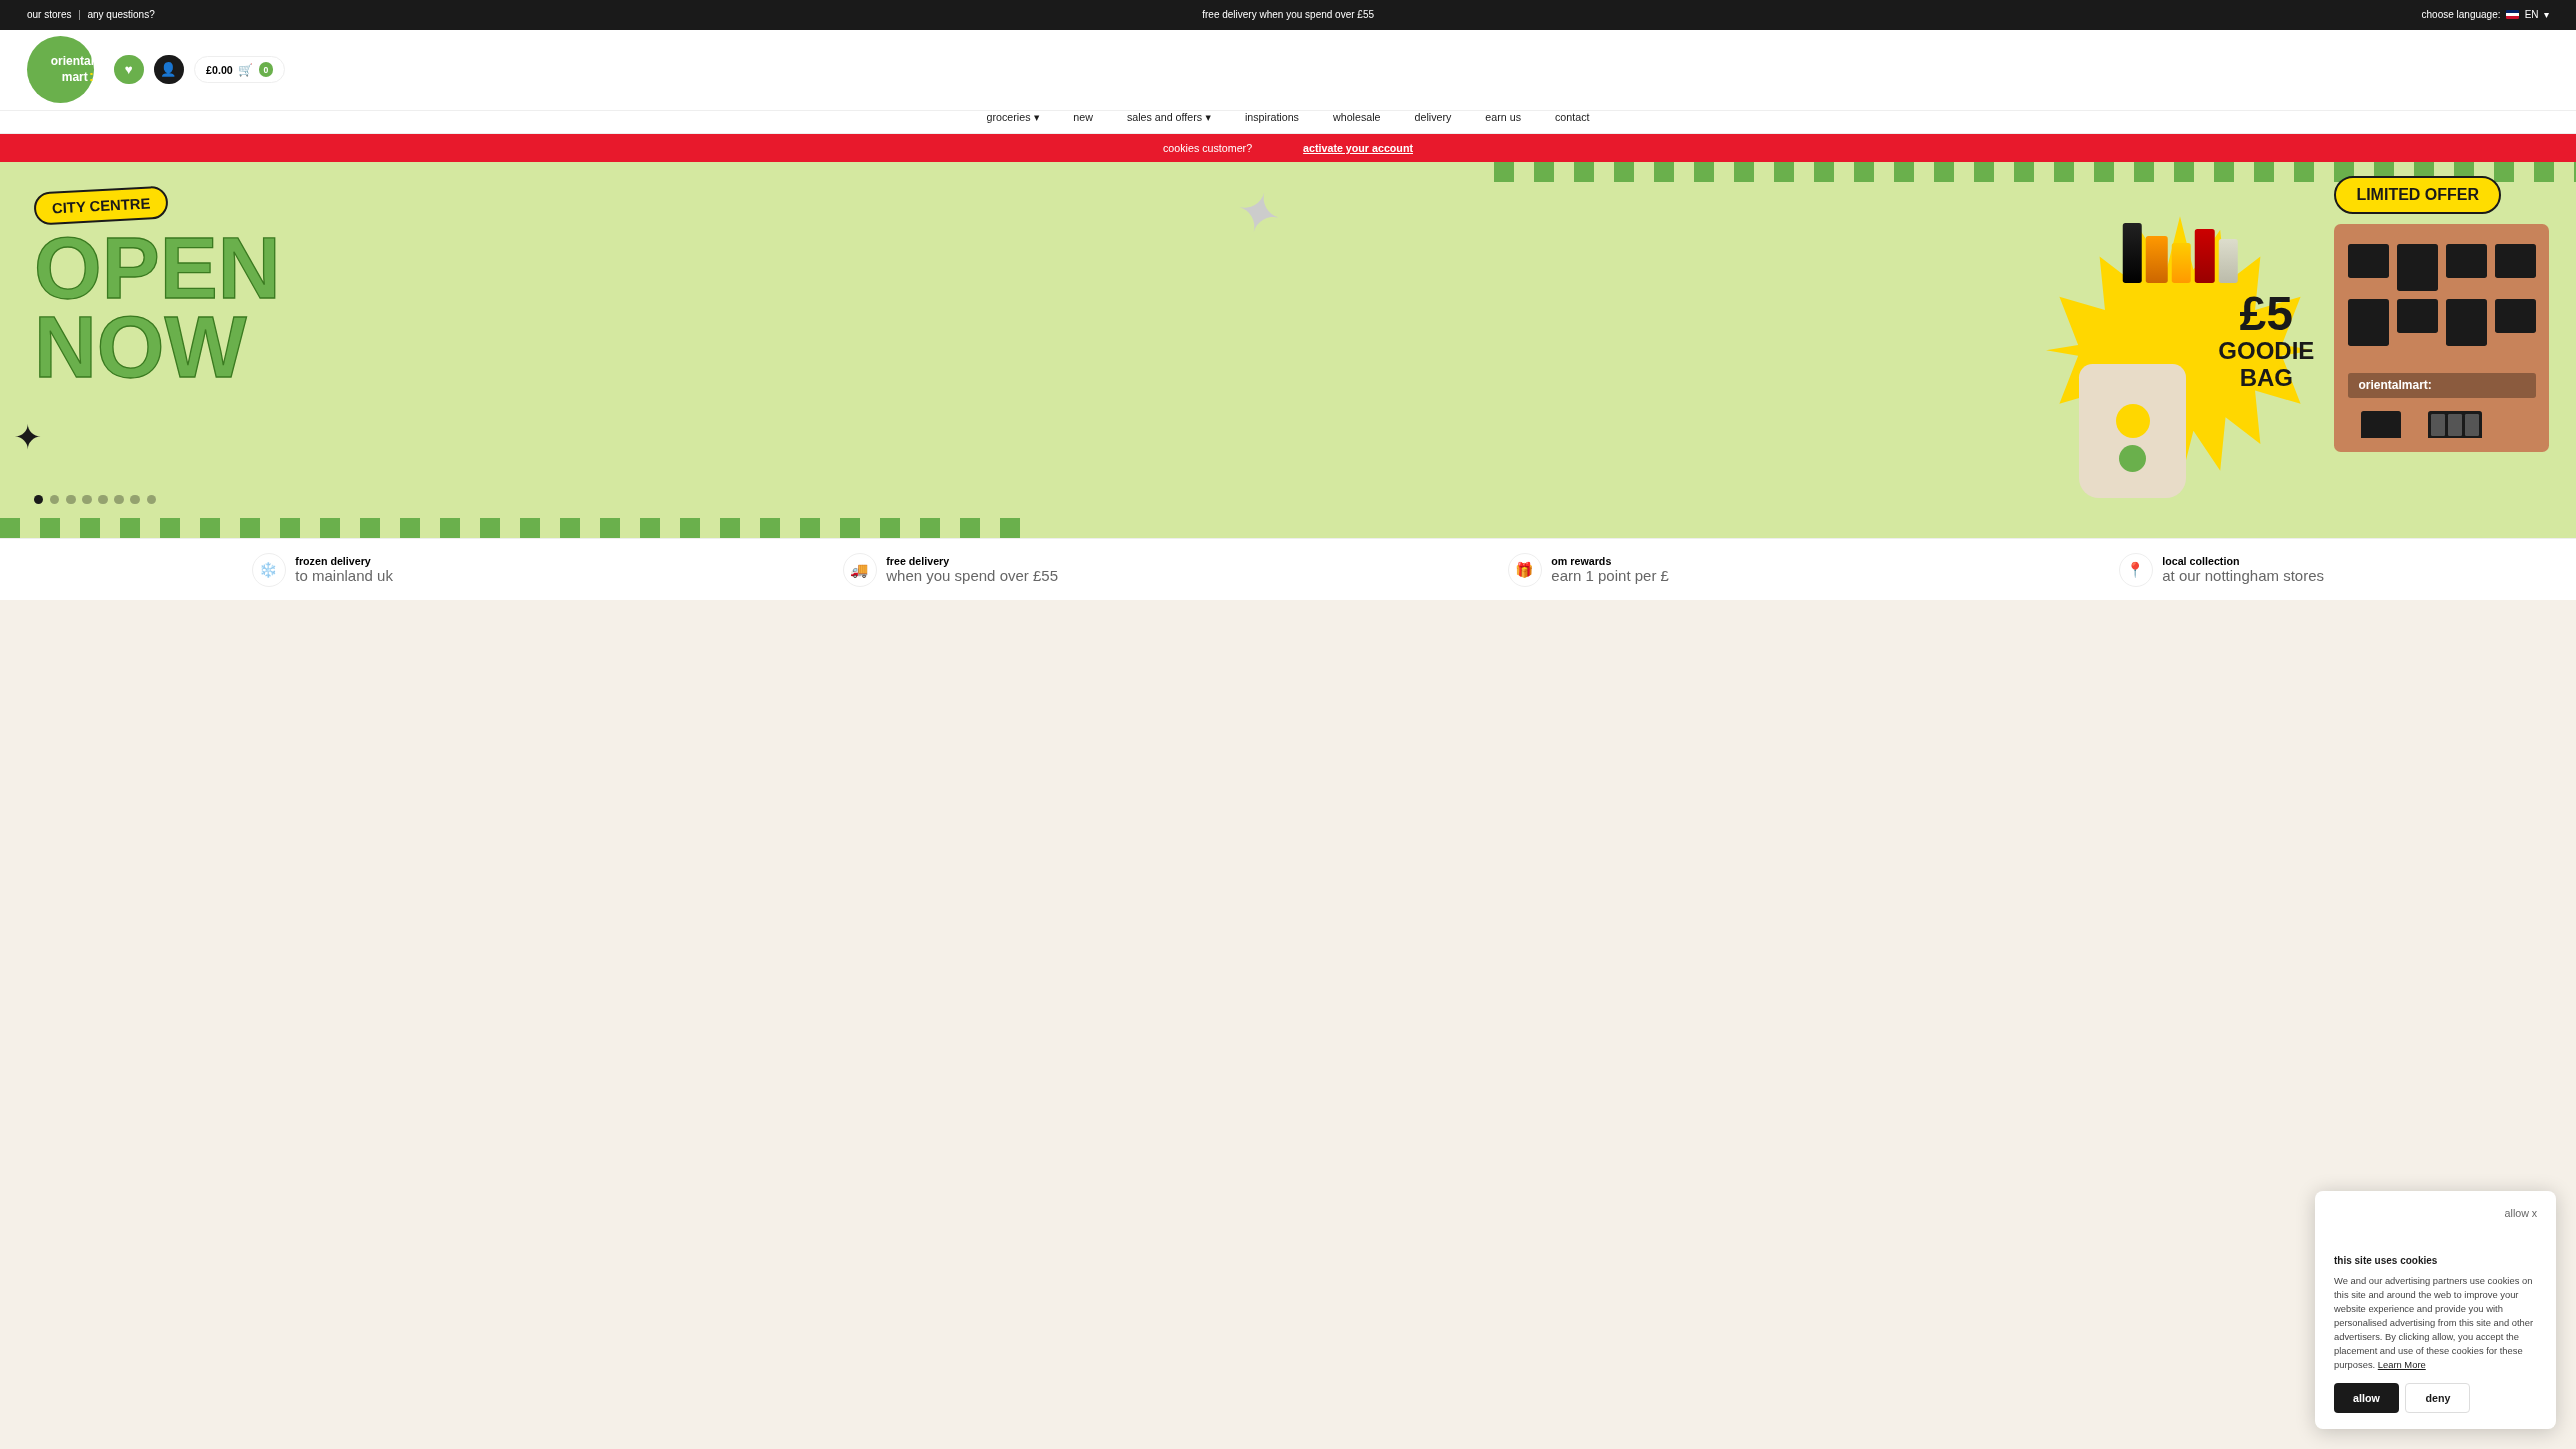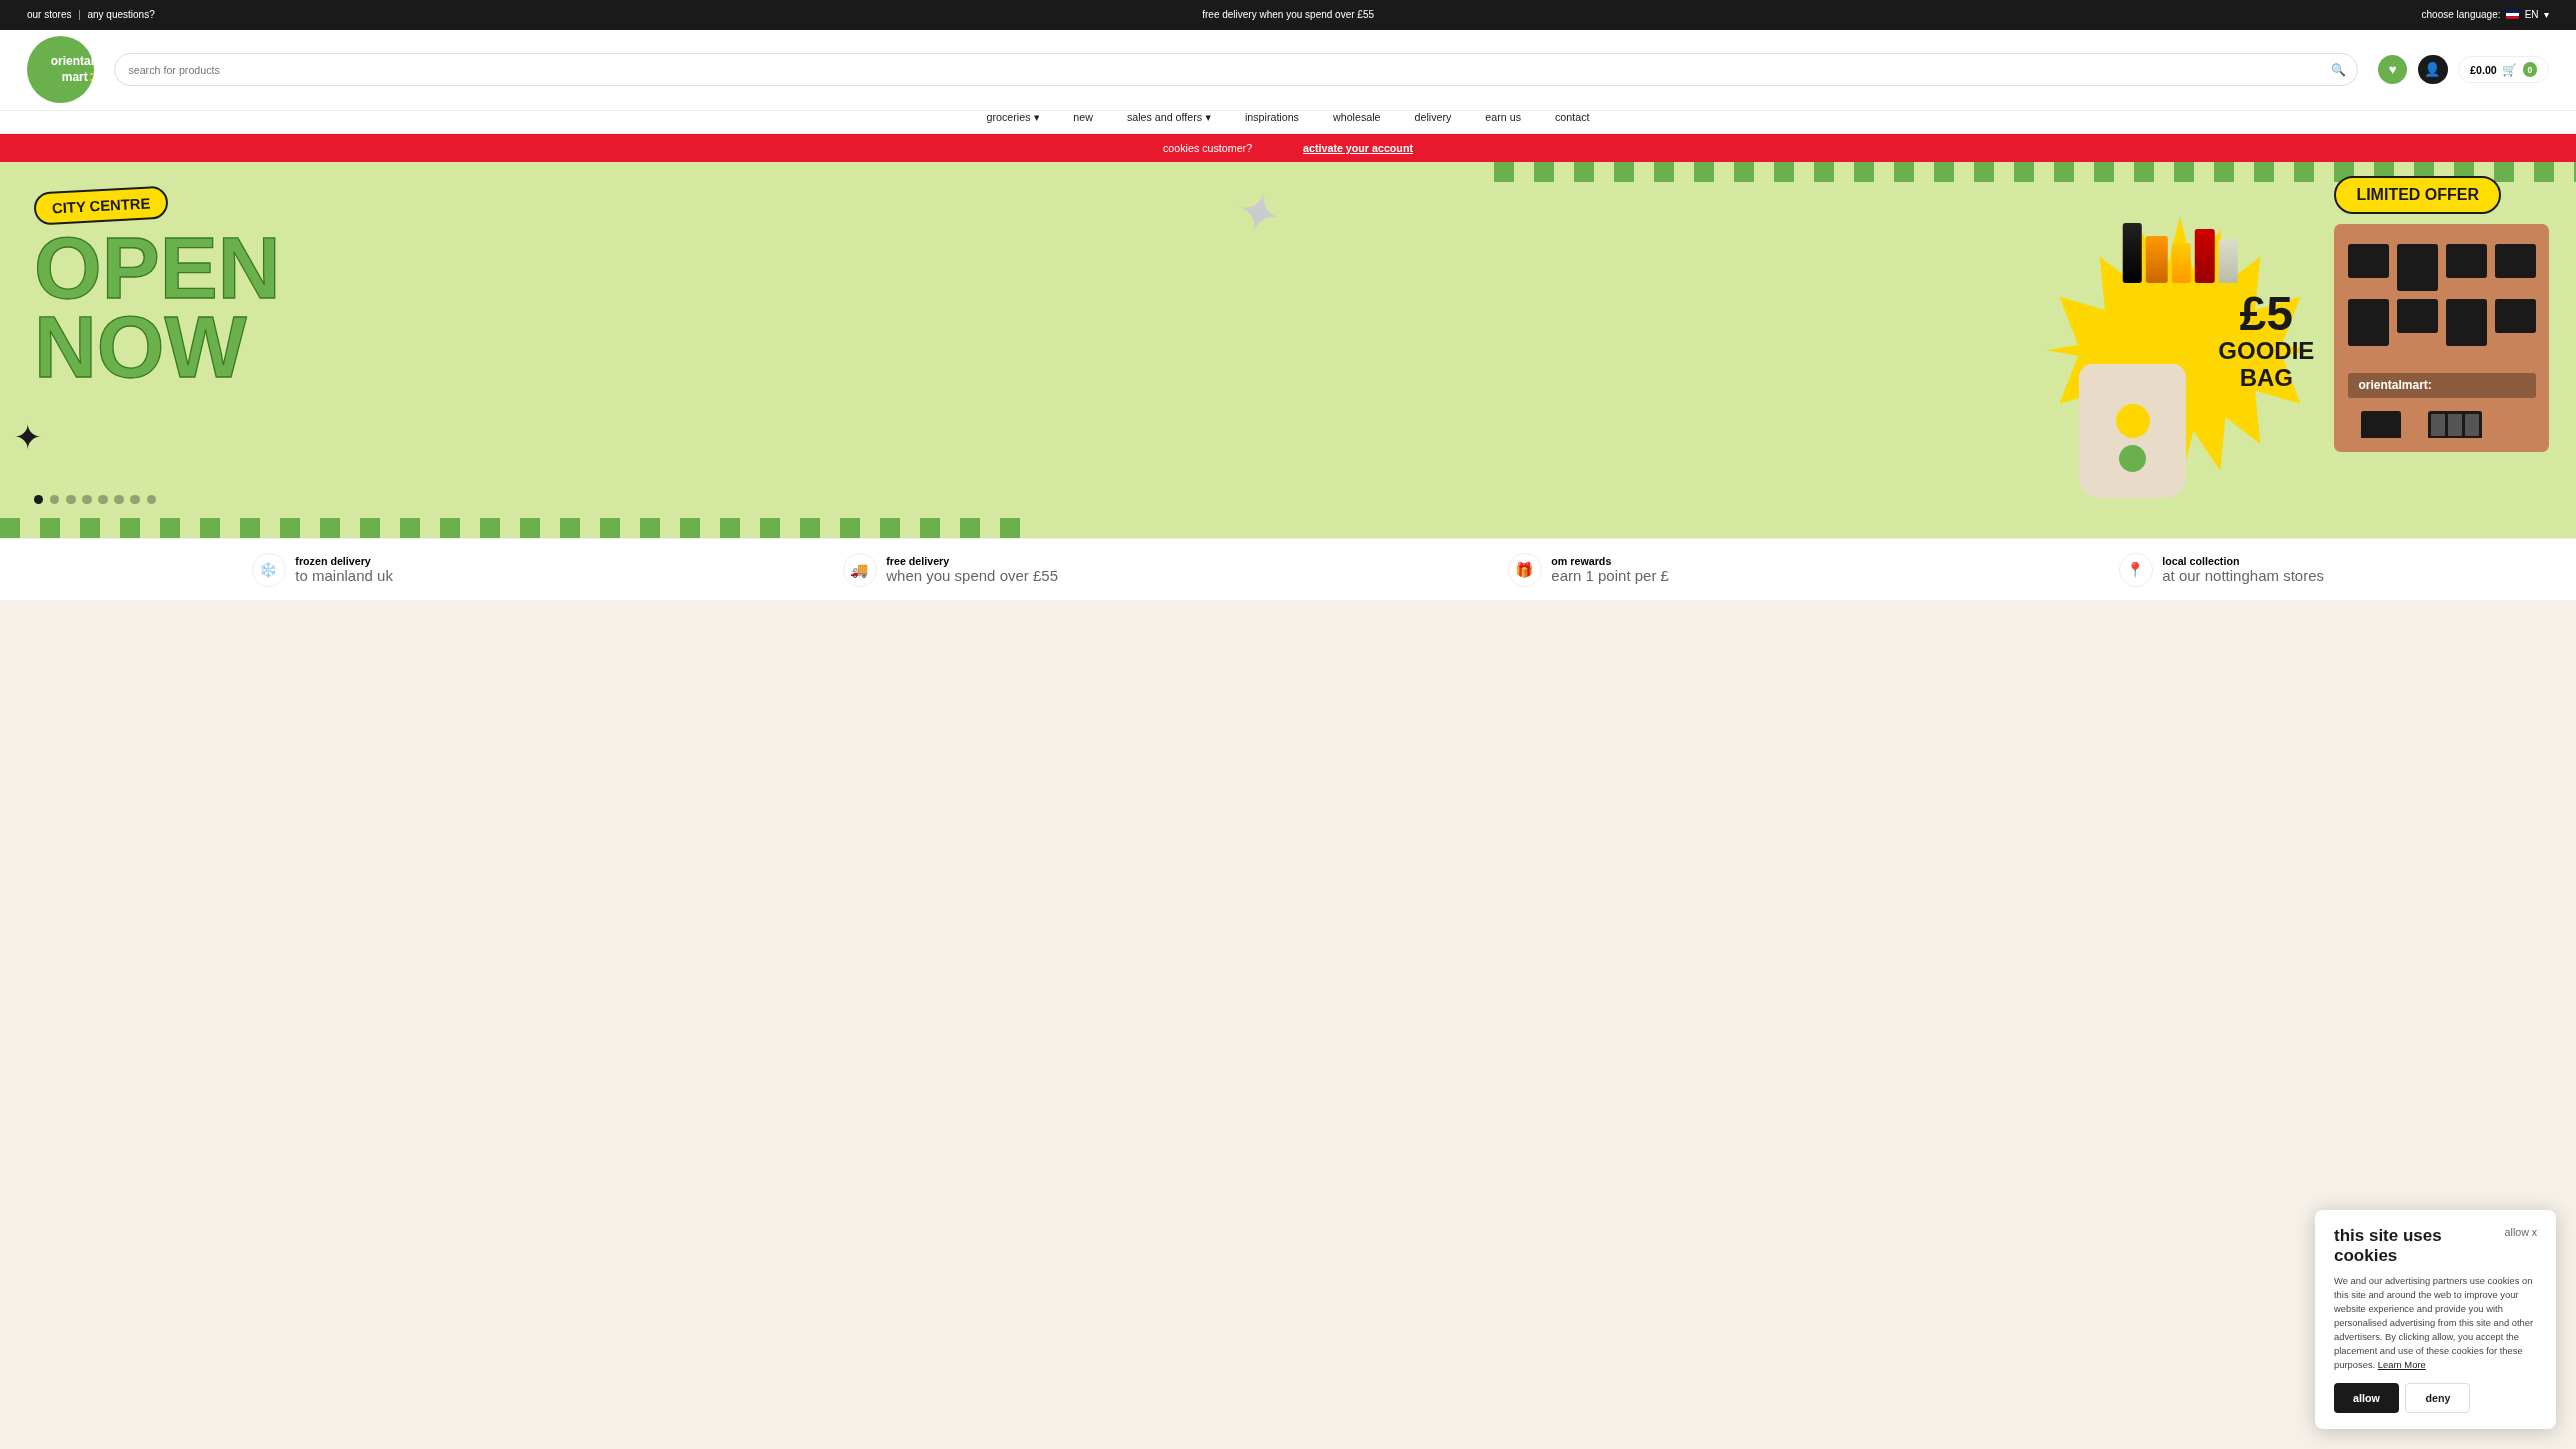--- a/index.html
+++ b/index.html
@@ -373,23 +373,24 @@
       box-shadow: 0 2.7px 20px rgba(0,0,0,0.2);
       z-index: 1000;
     }
     .cookie-header {
       display: flex;
       justify-content: space-between;
       align-items: flex-start;
       margin-bottom: 8px;
     }
     .cookie-title {
-      font-size: 17px;
+      font-size: 10px;
       font-weight: 900;
       color: #1a1a1a;
+      margin-top: 48px;
     }
     .cookie-close {
       font-size: 10.7px;
       color: #666;
       cursor: pointer;
       display: flex; align-items: center; gap: 2.7px;
     }
     .cookie-body {
       font-size: 9.4px;
       color: #444;
@@ -440,24 +441,20 @@
   </div>
 </div>
 
 <div class="header">
   <div class="logo">
     <span>oriental</span>
     <span style="display:flex;align-items:center;gap:1.3px;">
       <span>mart</span>
         <span class="logo-dot">:</span>
     </span>
-  </div>
-  <div class="search-bar">
-    <input type="text" placeholder="search for products" style="">
-    <span class="search-icon">🔍</span>
   </div>
   <div class="header-actions">
     <div class="heart-btn">♥</div>
     <div class="user-btn">👤</div>
     <div class="cart-btn">
       <span>£0.00</span>
       <span class="cart-icon">🛒</span>
       <span class="cart-badge">0</span>
     </div>
   </div>

